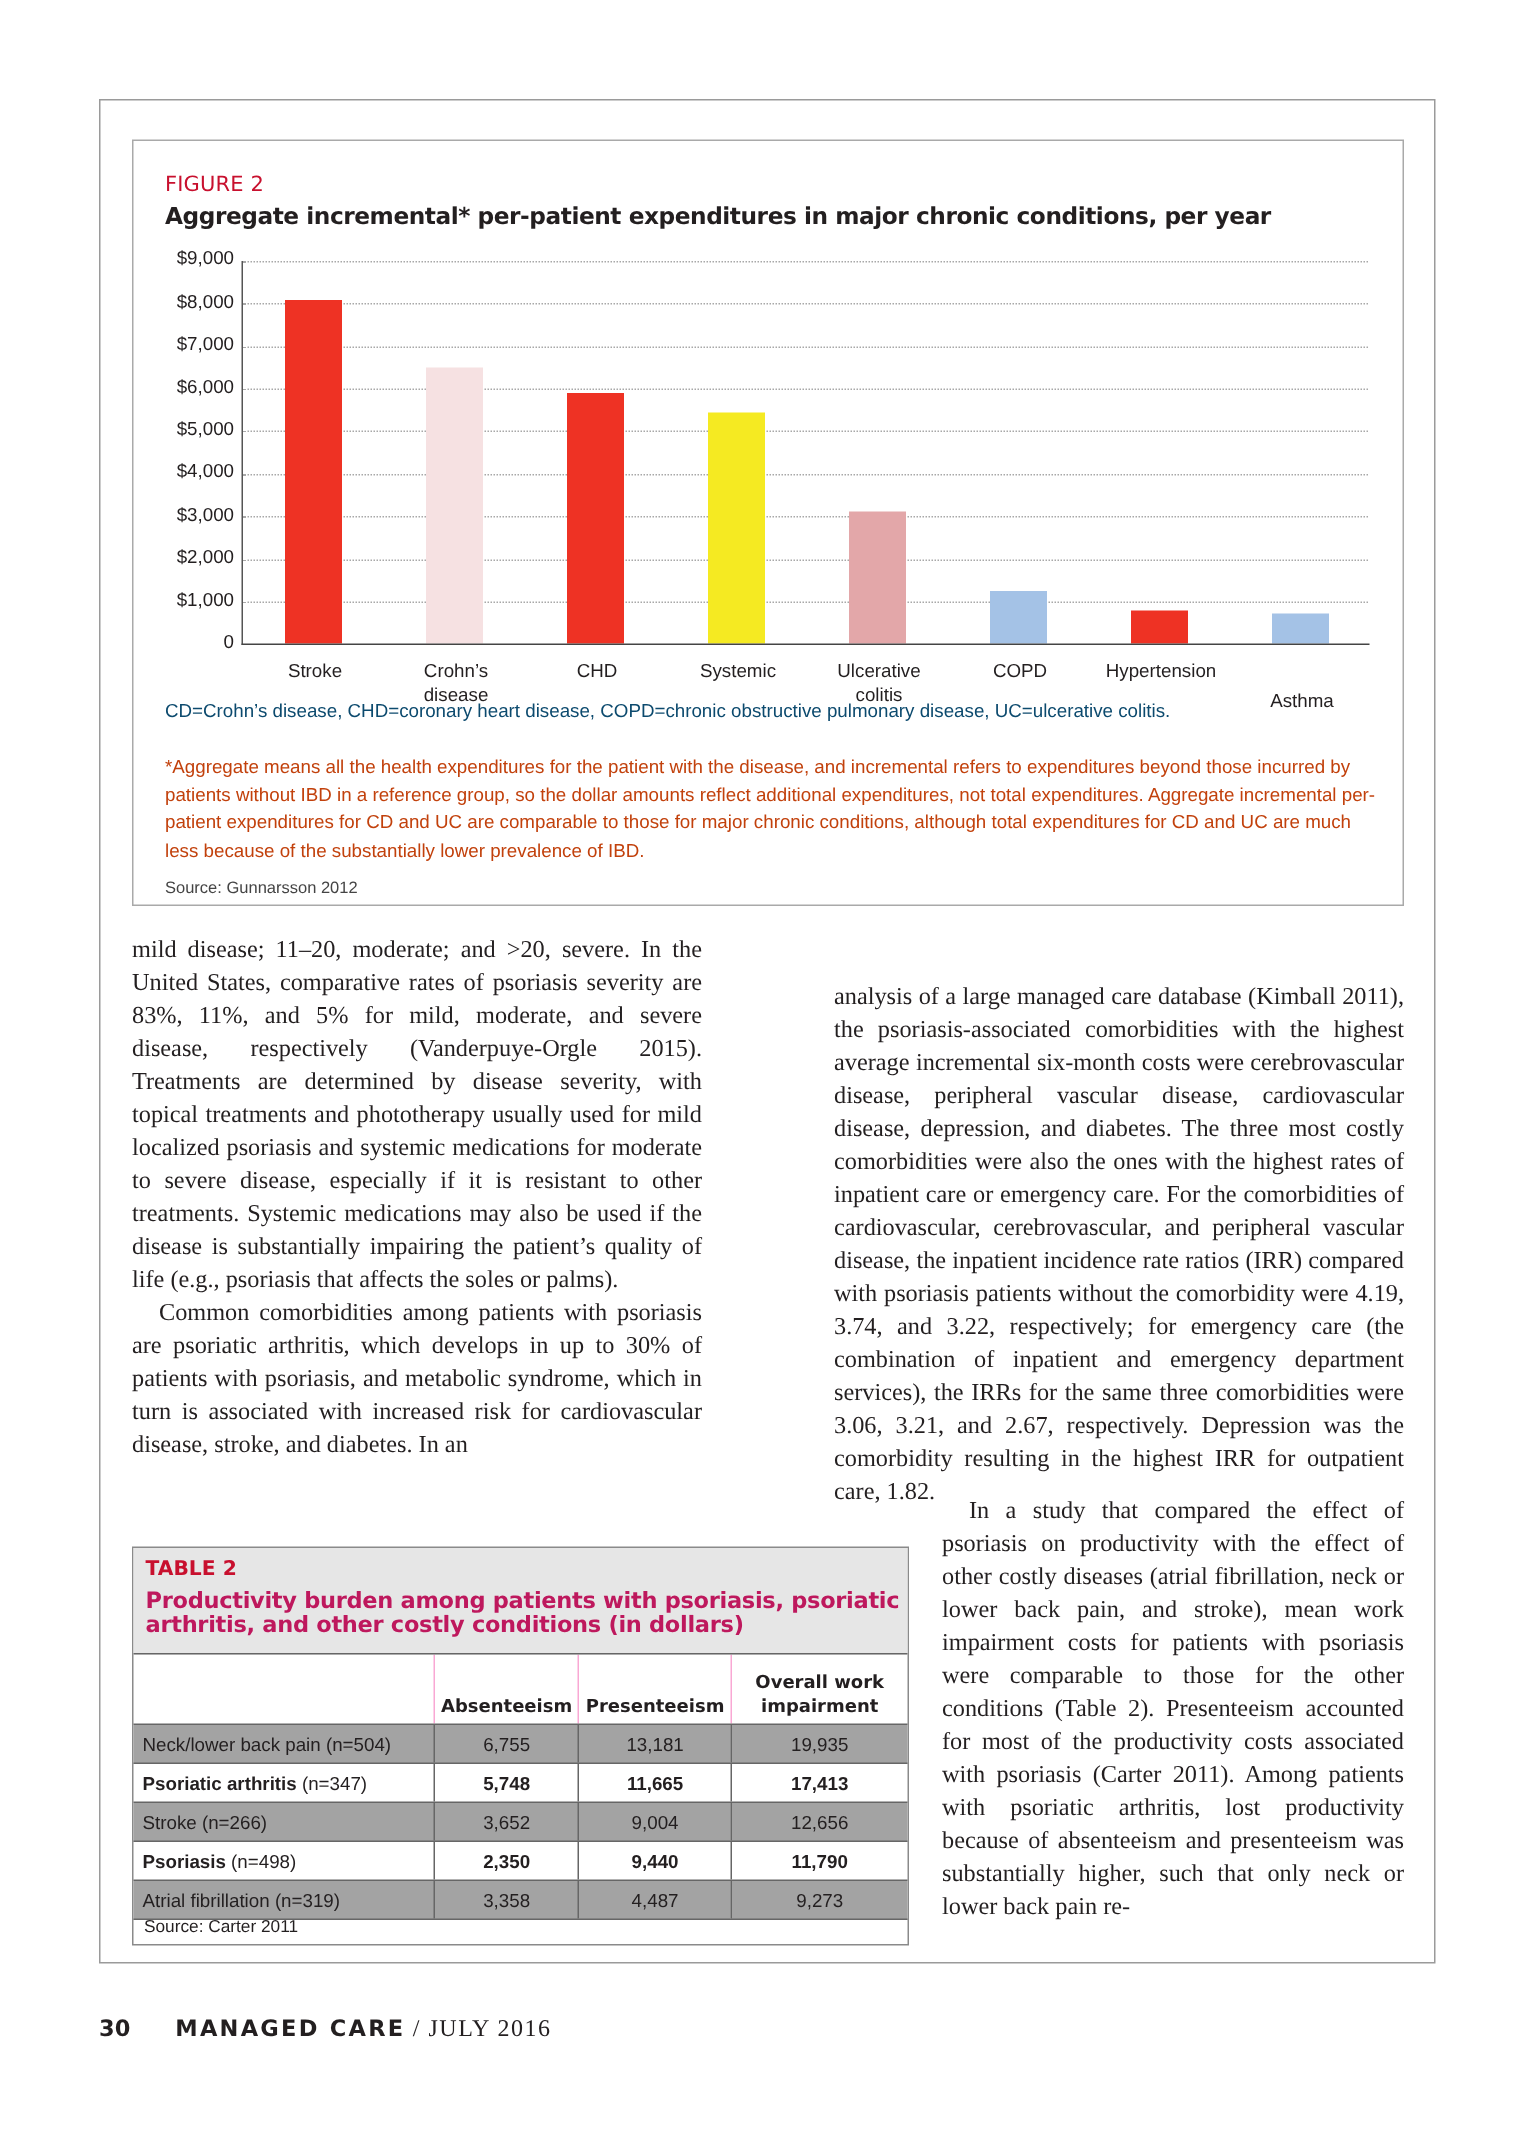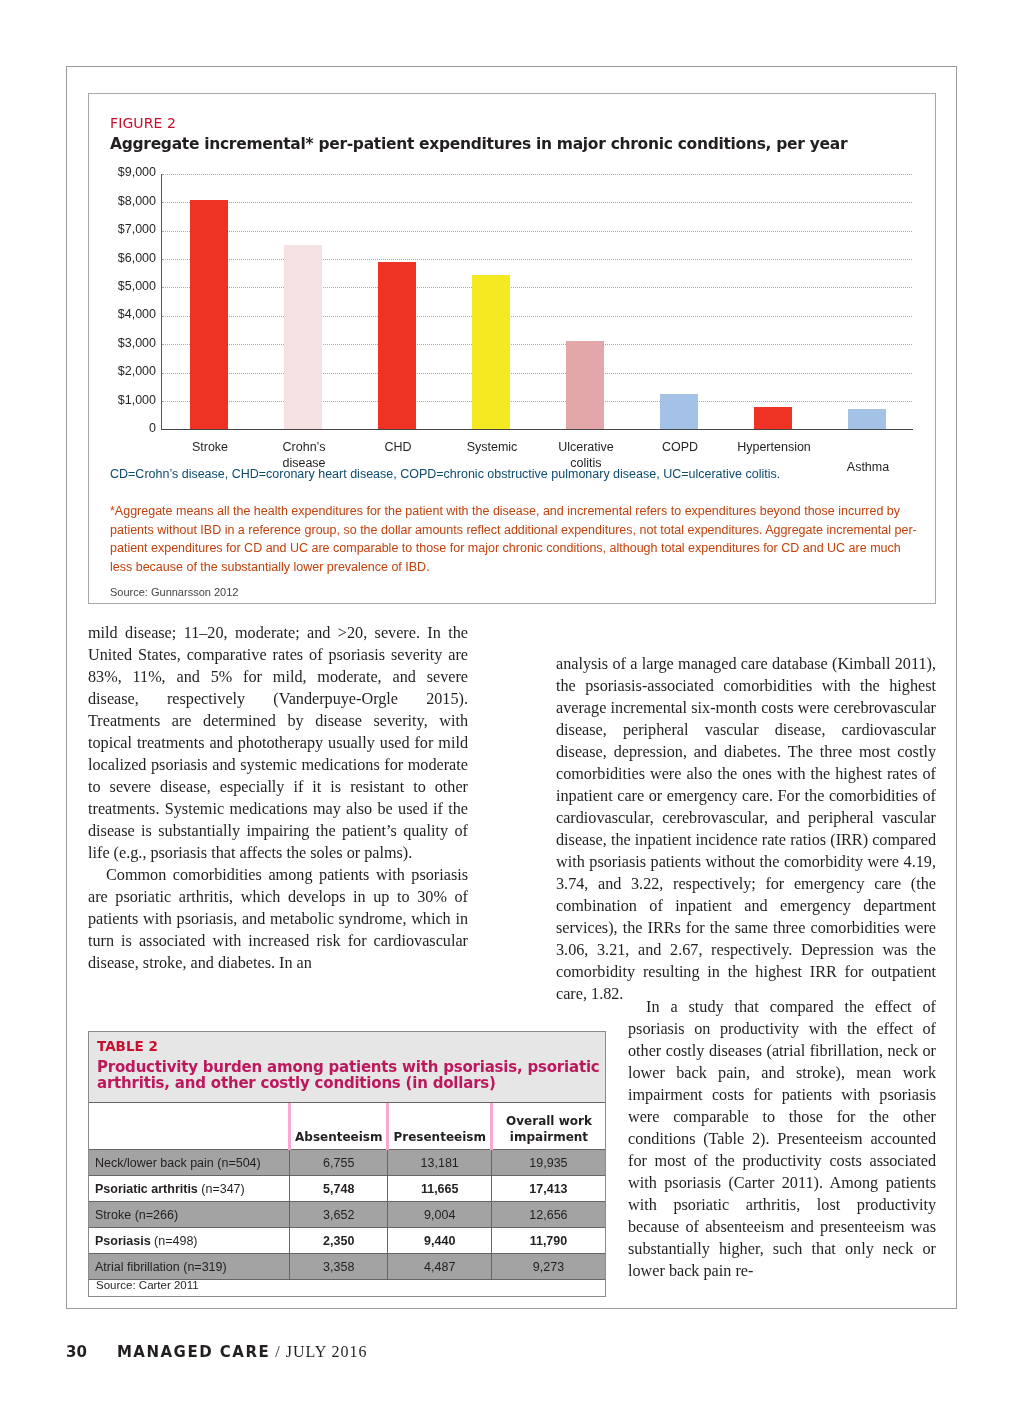--- a/index.html
+++ b/index.html
@@ -25,21 +25,21 @@
   .col-left { left:88px; top:622px; width:380px; }
   .col-right { left:556px; top:622px; width:380px;margin-top:31px; }
   .col-right2 { left:628px; top:996px; width:308px; }
   .indent { text-indent:18px; }
 
   .table-box { position:absolute; left:88px; top:1015px; width:518px; height:266px; border:1px solid #8a8a8a; box-sizing:border-box;margin-top:16px; }
   .tbl-head { background:#e6e6e6; height:70px; position:relative; border-bottom:1px solid #666; }
   .tbl-label { position:absolute; left:8px; top:6px; font-family:"DejaVu Sans", sans-serif; font-weight:bold; font-size:13.5px; color:#c8102e; }
   .tbl-title { position:absolute; left:8px; top:27px; width:505px; font-family:"DejaVu Sans", sans-serif; font-weight:bold; font-size:15px; line-height:16px; color:#be185d; letter-spacing:-0.2px; }
   table { border-collapse:collapse; width:100%; font-family:"Liberation Sans", sans-serif; font-size:12.5px; color:#231f20; }
-  th { font-family:"DejaVu Sans", sans-serif; font-weight:bold; font-size:12px; height:42px; vertical-align:bottom; padding:0 4px 4px 4px; text-align:center; border-left:3px solid #f9a8d4; border-bottom:1px solid #666; line-height:16px; }
+  th { font-family:"DejaVu Sans", sans-serif; font-weight:bold; font-size:12px; height:42px; vertical-align:bottom; padding:0 4px 4px 4px; text-align:center; border-left:1px solid #f9a8d4; border-bottom:1px solid #666; line-height:16px; }
   th:first-child { border-left:none; }
   td { height:25px; padding:0 6px; text-align:center; border-left:1px solid #666; border-bottom:1px solid #666; }
   td:first-child { text-align:left; border-left:none; width:188px; }
   tr.shade td { background:#a3a3a3; }
   tr.bold td { font-weight:bold; }
   .nn { font-weight:normal; }
   .tbl-source { position:absolute; left:7px; bottom:5px; font-family:"Liberation Sans", sans-serif; font-size:11.5px; color:#231f20; }
 
   .footer { position:absolute; left:66px; top:1343px; font-size:16px; color:#231f20; white-space:nowrap; }
   .pg { font-family:"DejaVu Sans", sans-serif; font-weight:bold; font-size:15px; }

